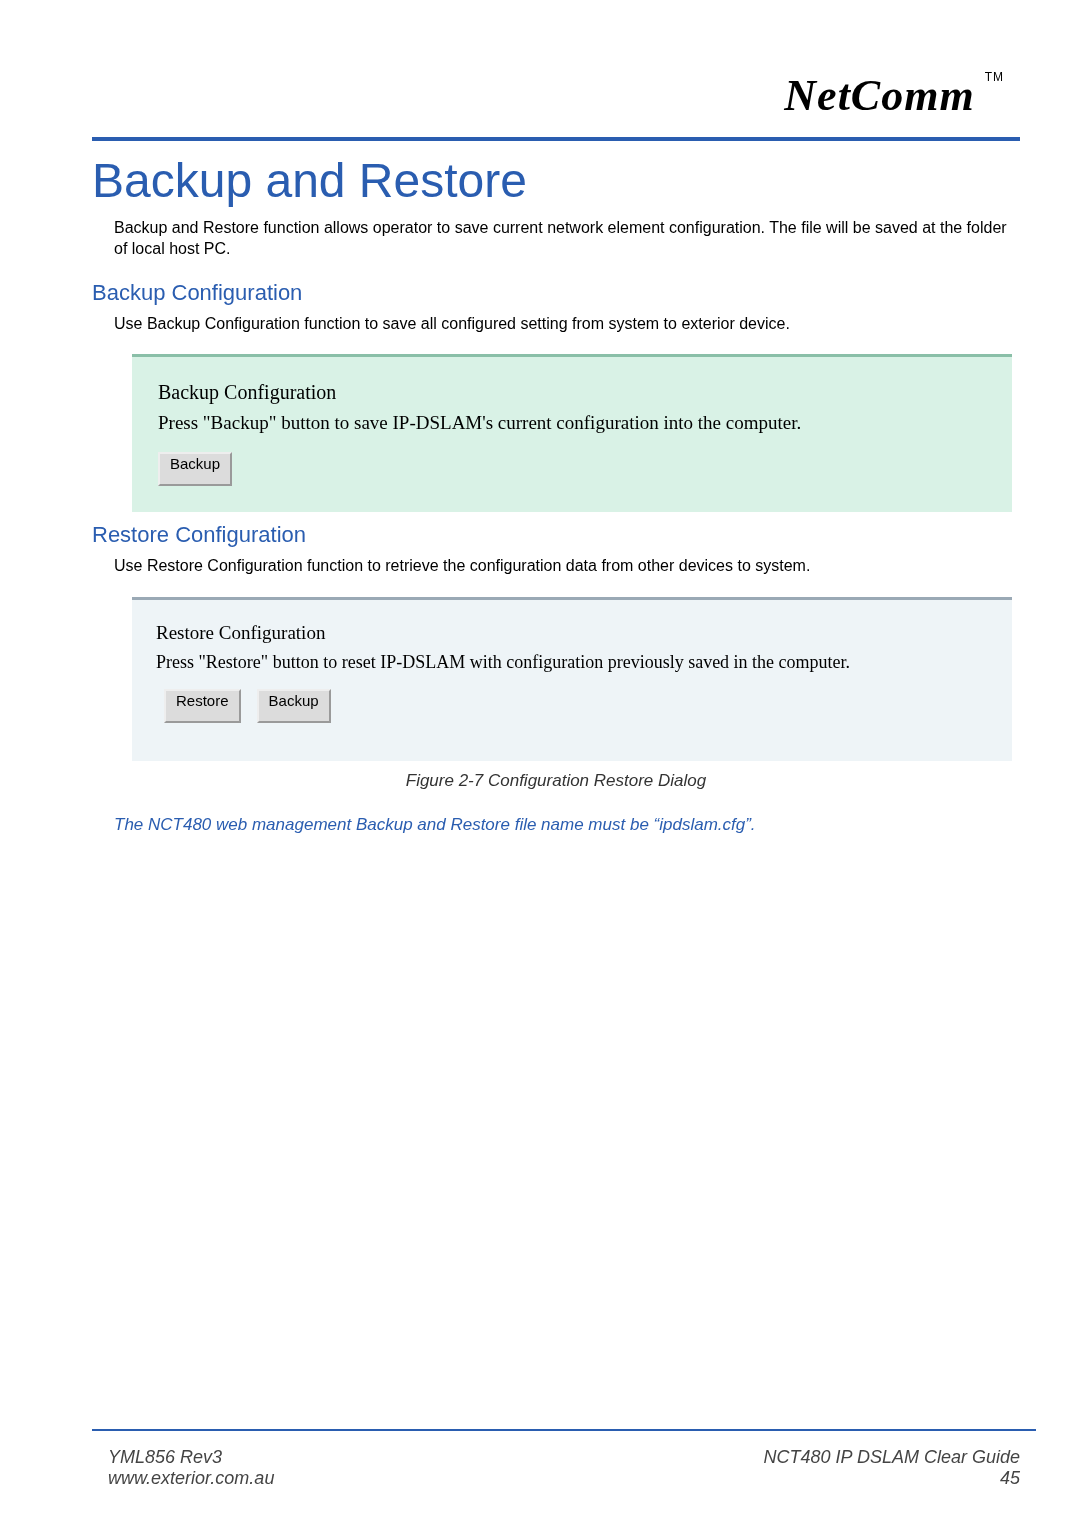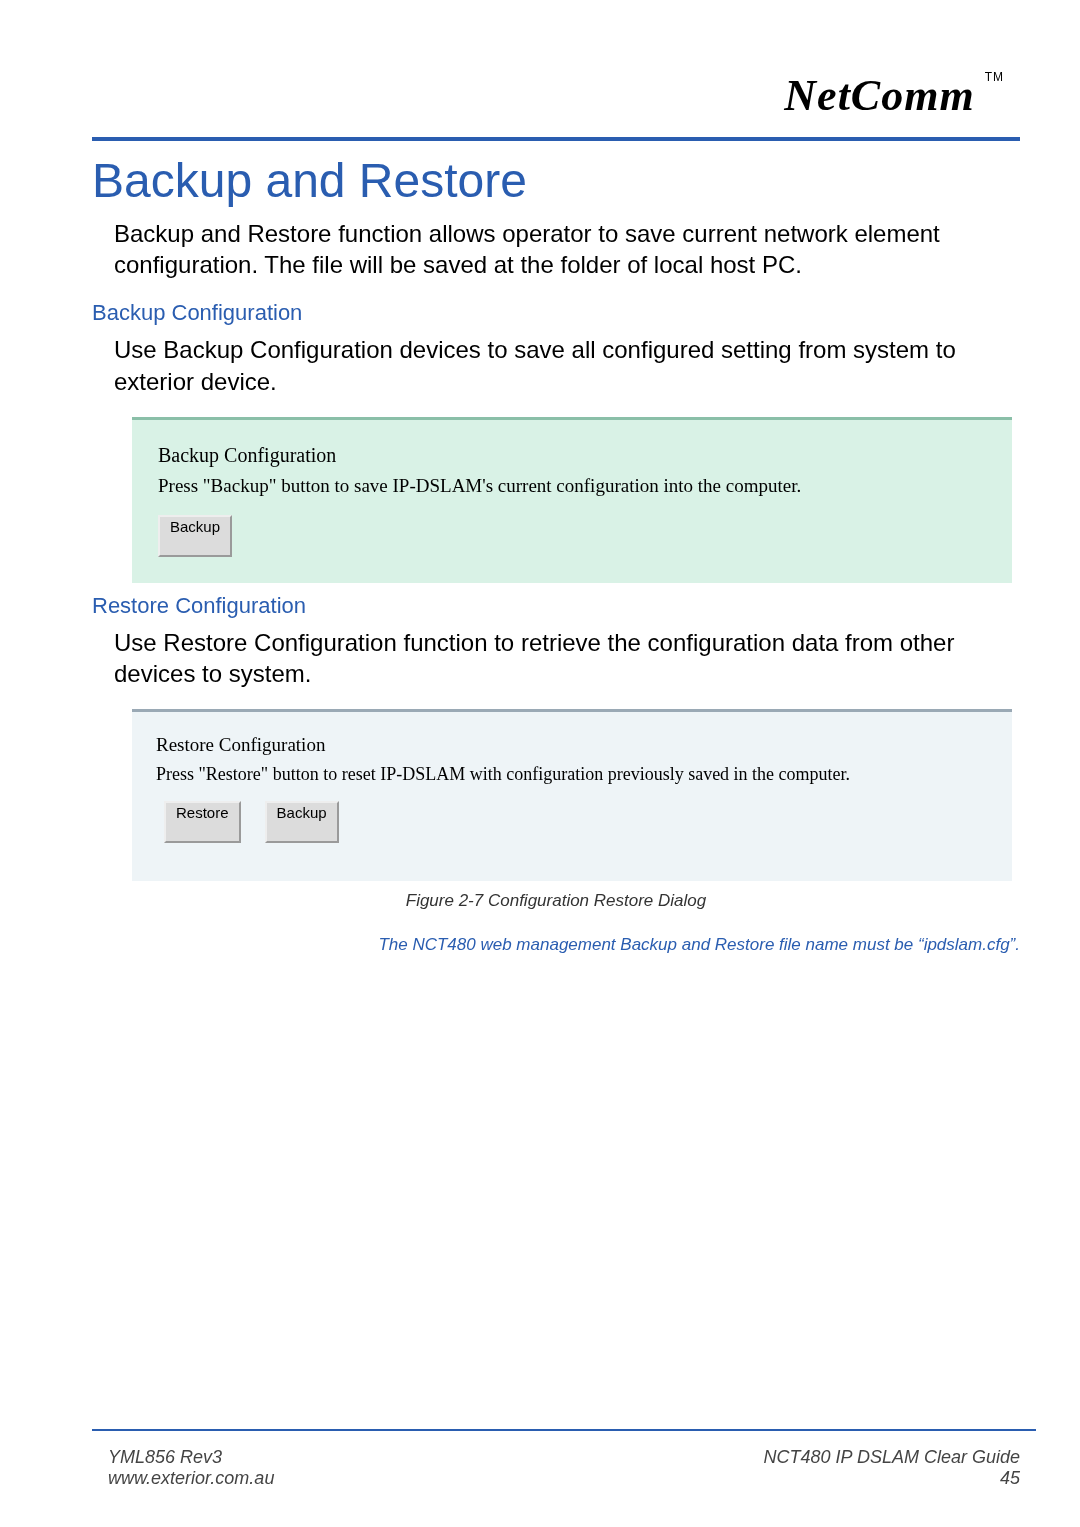--- a/index.html
+++ b/index.html
@@ -42,21 +42,21 @@
     margin-bottom: 12px;
   }
   h1.page-title {
     color: #2a5db0;
     font-size: 48px;
     font-weight: normal;
     font-family: Arial, Helvetica, sans-serif;
     margin-bottom: 10px;
   }
   .body-text {
-    font-size: 24px;
+    font-size: 16px;
     line-height: 1.3;
     color: #000;
     margin-left: 30px;
     margin-bottom: 20px;
   }
   h2.section-heading {
     color: #2a5db0;
     font-size: 22px;
     font-weight: normal;
     margin-top: 10px;
@@ -77,21 +77,21 @@
     margin-bottom: 6px;
   }
   .dialog-backup .dlg-instr {
     font-family: Georgia, 'Times New Roman', serif;
     font-size: 19px;
     margin-bottom: 10px;
   }
   .btn-classic {
     font-family: Arial, sans-serif;
     font-size: 15px;
-    padding: 1px 10px 20px 10px;
+    padding: 1px 10px 12px 10px;
     background: #dcdcdc;
     border: 2px outset #eee;
     cursor: pointer;
   }
   .caption {
     text-align: center;
     font-style: italic;
     color: #333;
     font-size: 17px;
     margin: 10px 0 24px 0;
@@ -118,28 +118,27 @@
     margin-bottom: 8px;
   }
   .file-input {
     flex: 1;
     height: 22px;
     background: #fff;
     border: 2px inset #ccc;
     font-size: 15px;
     padding: 0 4px;
   }
-  .btn-row { display: flex; gap: 8px; }
+  .btn-row { display: flex; }
   .note-text {
     color: #2a5db0;
     font-style: italic;
     font-size: 17px;
     margin-left: 30px;
     margin-top: 6px;
-    text-align: right;
   }
   .footer {
     position: absolute;
     bottom: 30px;
     left: 60px;
     right: 44px;
   }
   .footer-hr {
     height: 2px;
     background: #2a5db0;
@@ -162,21 +161,21 @@
     <span class="logo">
       <span>NetComm</span><span class="tm">TM</span>
     </span>
   </div>
   <div class="hr-top"></div>
 
   <h1 class="page-title">Backup and Restore</h1>
   <p class="body-text">Backup and Restore function allows operator to save current network element configuration. The file will be saved at the folder of local host PC.</p>
 
   <h2 class="section-heading">Backup Configuration</h2>
-  <p class="body-text">Use Backup Configuration devices to save all configured setting from system to exterior device.</p>
+  <p class="body-text">Use Backup Configuration function to save all configured setting from system to exterior device.</p>
 
   <div class="dialog-frame">
     <div class="dialog-backup">
       <div class="dlg-title">Backup Configuration</div>
       <div class="dlg-instr">Press "Backup" button to save IP-DSLAM's current configuration into the computer.</div>
       <button class="btn-classic">Backup</button>
     </div>
   </div>
 
   <h2 class="section-heading">Restore Configuration</h2>

